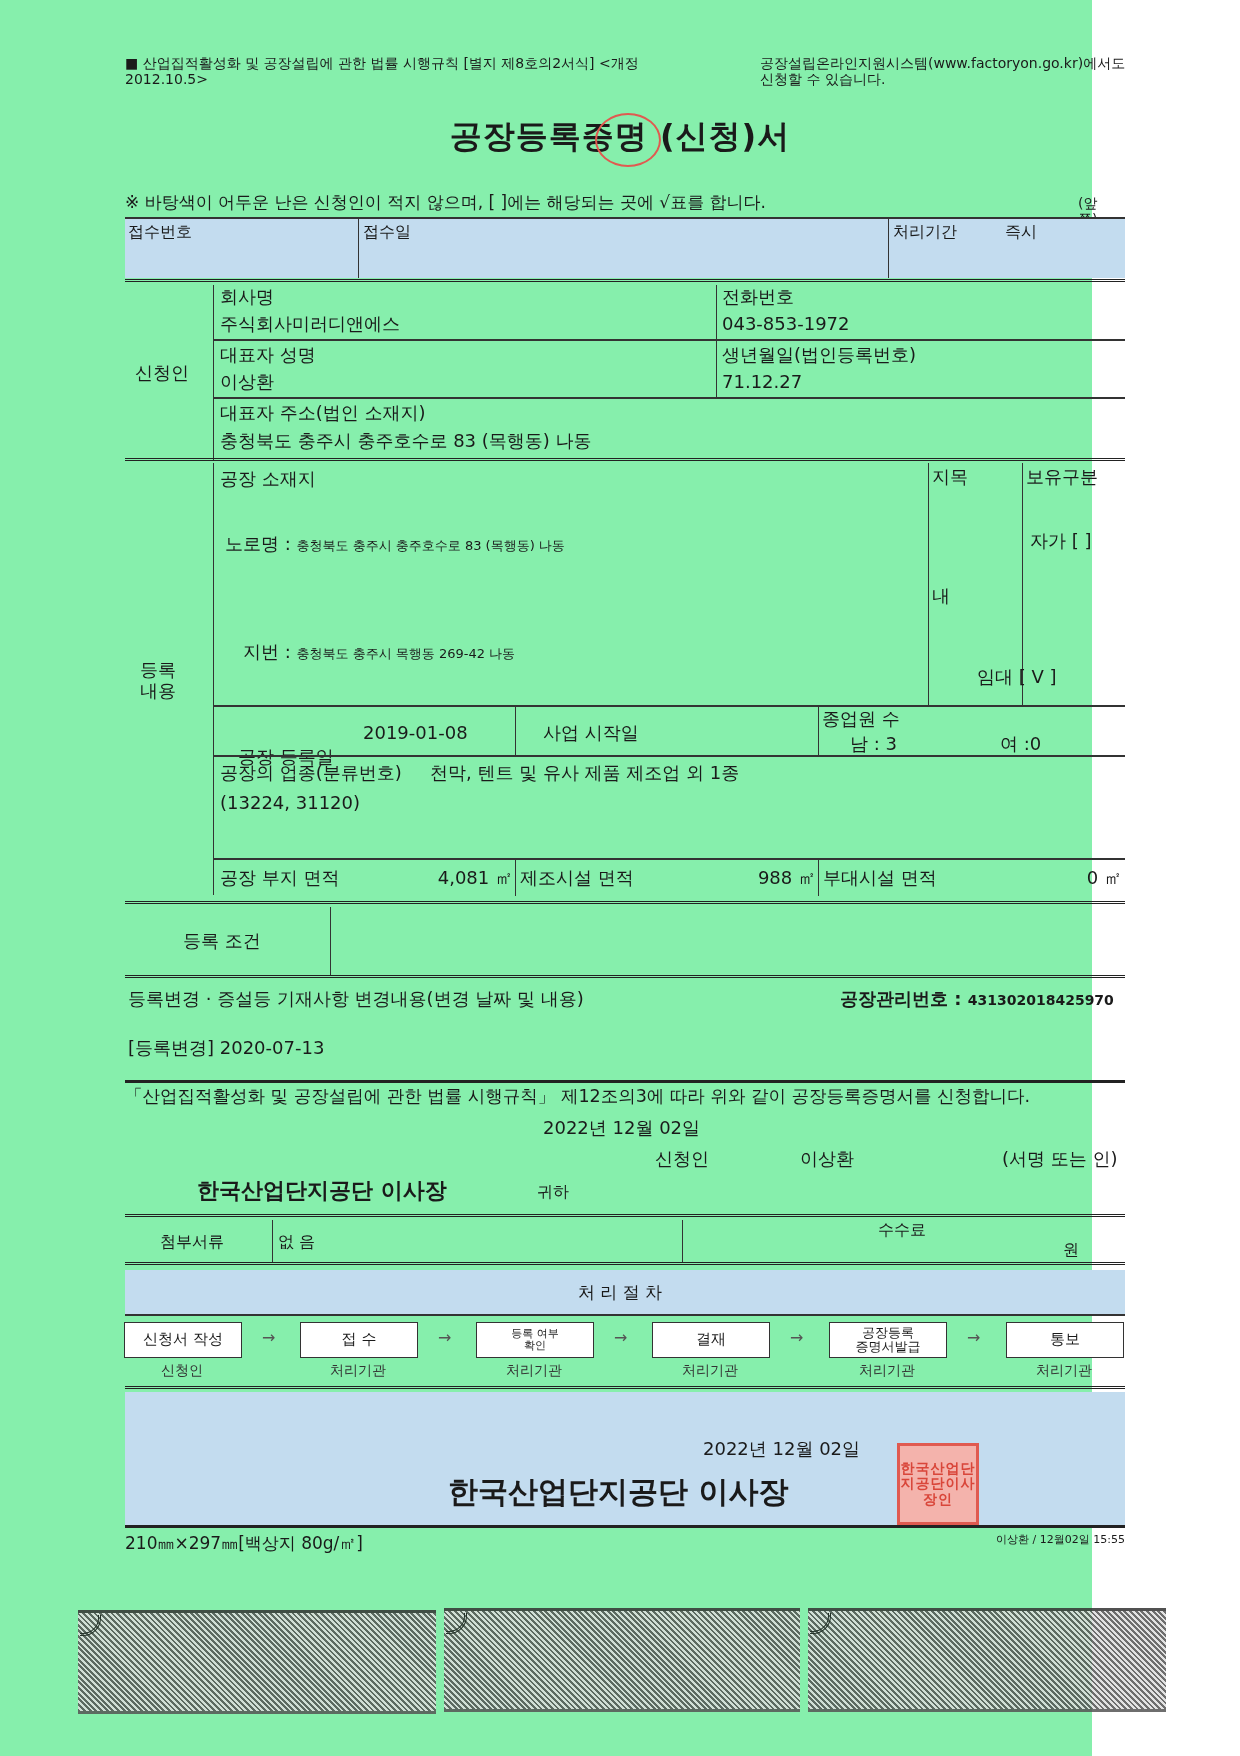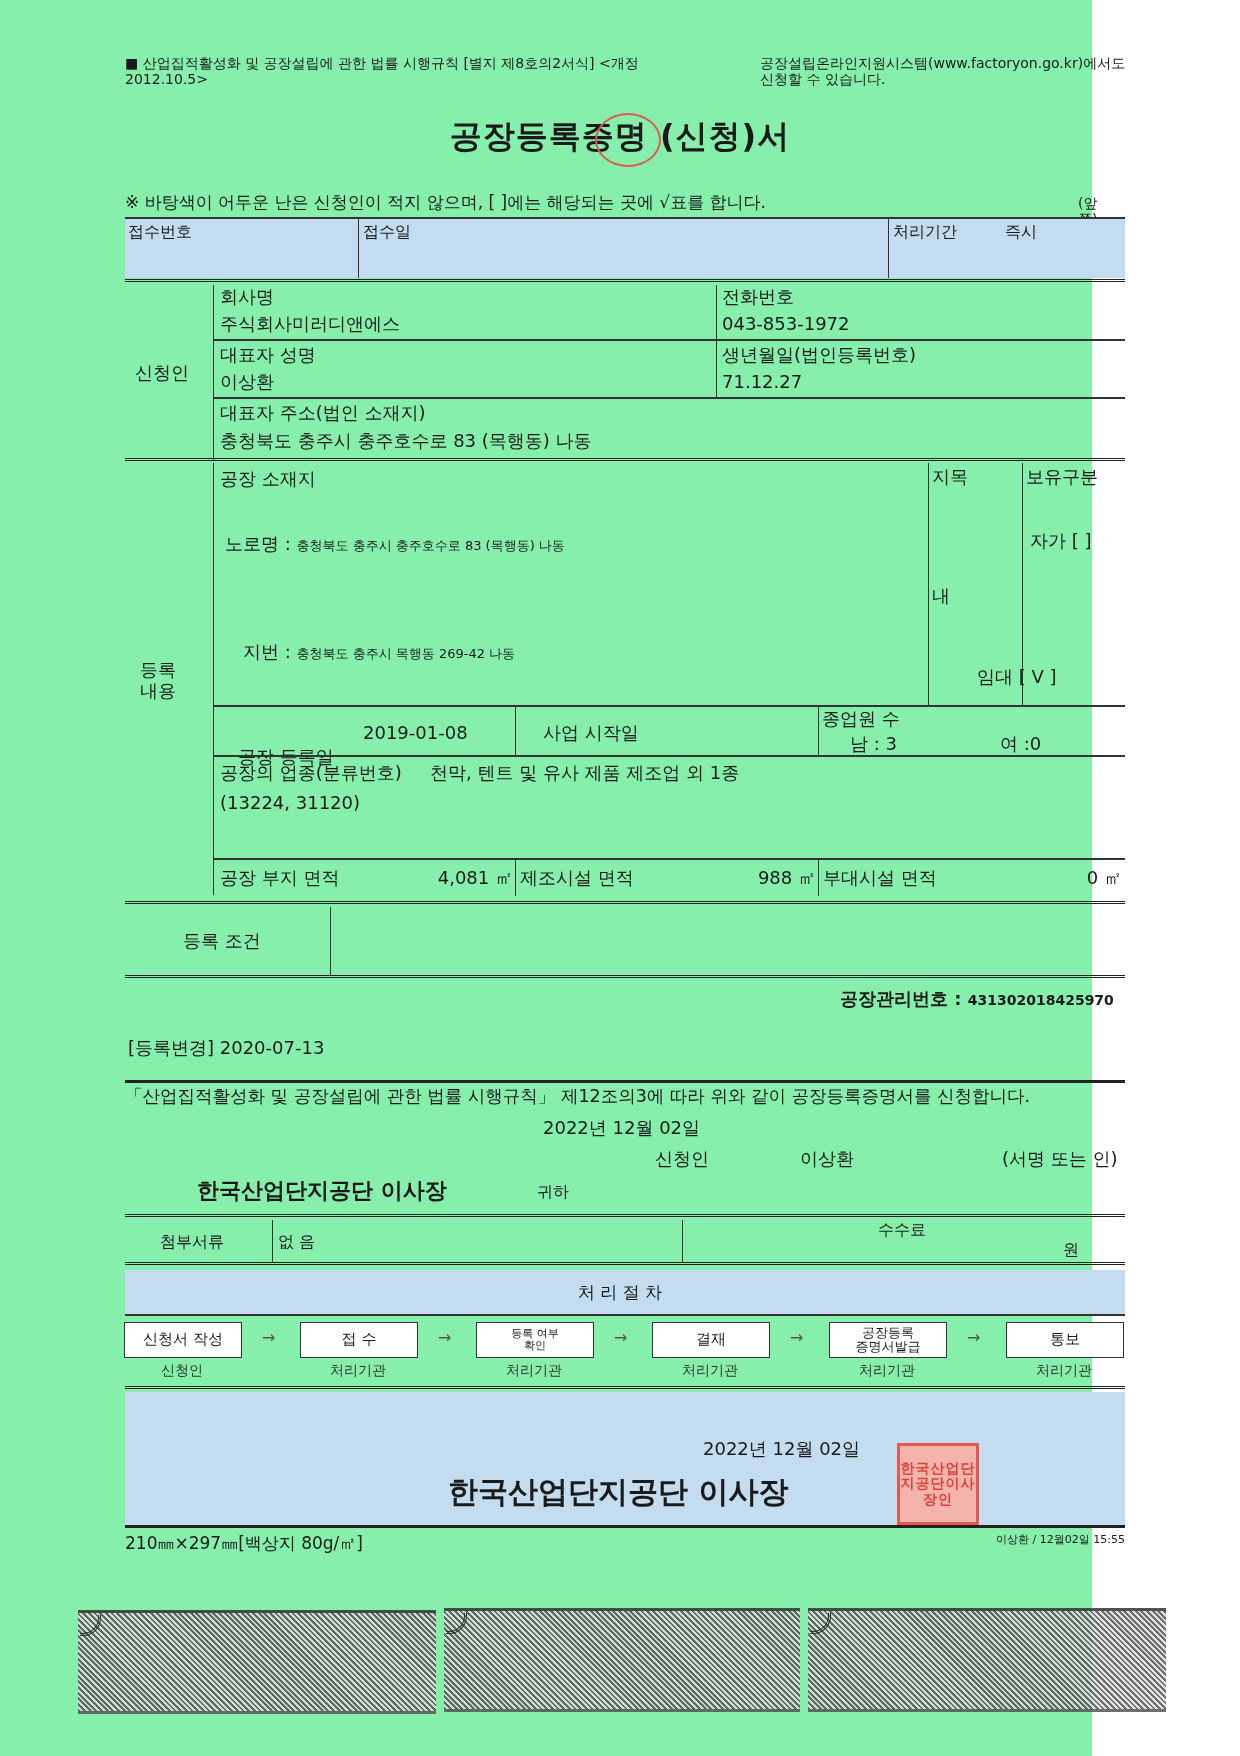--- a/index.html
+++ b/index.html
@@ -114,20 +114,21 @@
   <div class="abs t" style="left:520px; top:867px;">제조시설 면적</div>
   <div class="abs t" style="left:720px; top:867px; width:96px; text-align:right;">988 ㎡</div>
   <div class="abs t" style="left:823px; top:867px;">부대시설 면적</div>
   <div class="abs t" style="left:1020px; top:867px; width:102px; text-align:right;">0 ㎡</div>
   <div class="hline double" style="left:125px; top:901px; width:1000px;"></div>
 
   <div class="vline" style="left:330px; top:907px; height:68px;"></div>
   <div class="abs t" style="left:183px; top:930px;">등록 조건</div>
   <div class="hline double" style="left:125px; top:975px; width:1000px;"></div>
 
+  <div class="abs t" style="left:128px; top:988px;">등록변경 · 증설등 기재사항 변경내용(변경 날짜 및 내용)</div>
   <div class="abs" style="left:840px; top:988px; white-space:nowrap;font-weight:bold;">
     <span class="t">공장관리번호 : </span><span style="font-size:14px;">431302018425970</span>
   </div>
   <div class="abs t" style="left:128px; top:1037px;">[등록변경] 2020-07-13</div>
   <div class="hline thick" style="left:125px; top:1080px; width:1000px;"></div>
 
   <div class="abs t" style="left:125px; top:1086px; font-size:17.5px;">「산업집적활성화 및 공장설립에 관한 법률 시행규칙」 제12조의3에 따라 위와 같이 공장등록증명서를 신청합니다.</div>
   <div class="abs t" style="left:543px; top:1117px;">2022년 12월 02일</div>
   <div class="abs t" style="left:655px; top:1148px;">신청인</div>
   <div class="abs t" style="left:800px; top:1148px;">이상환</div>

